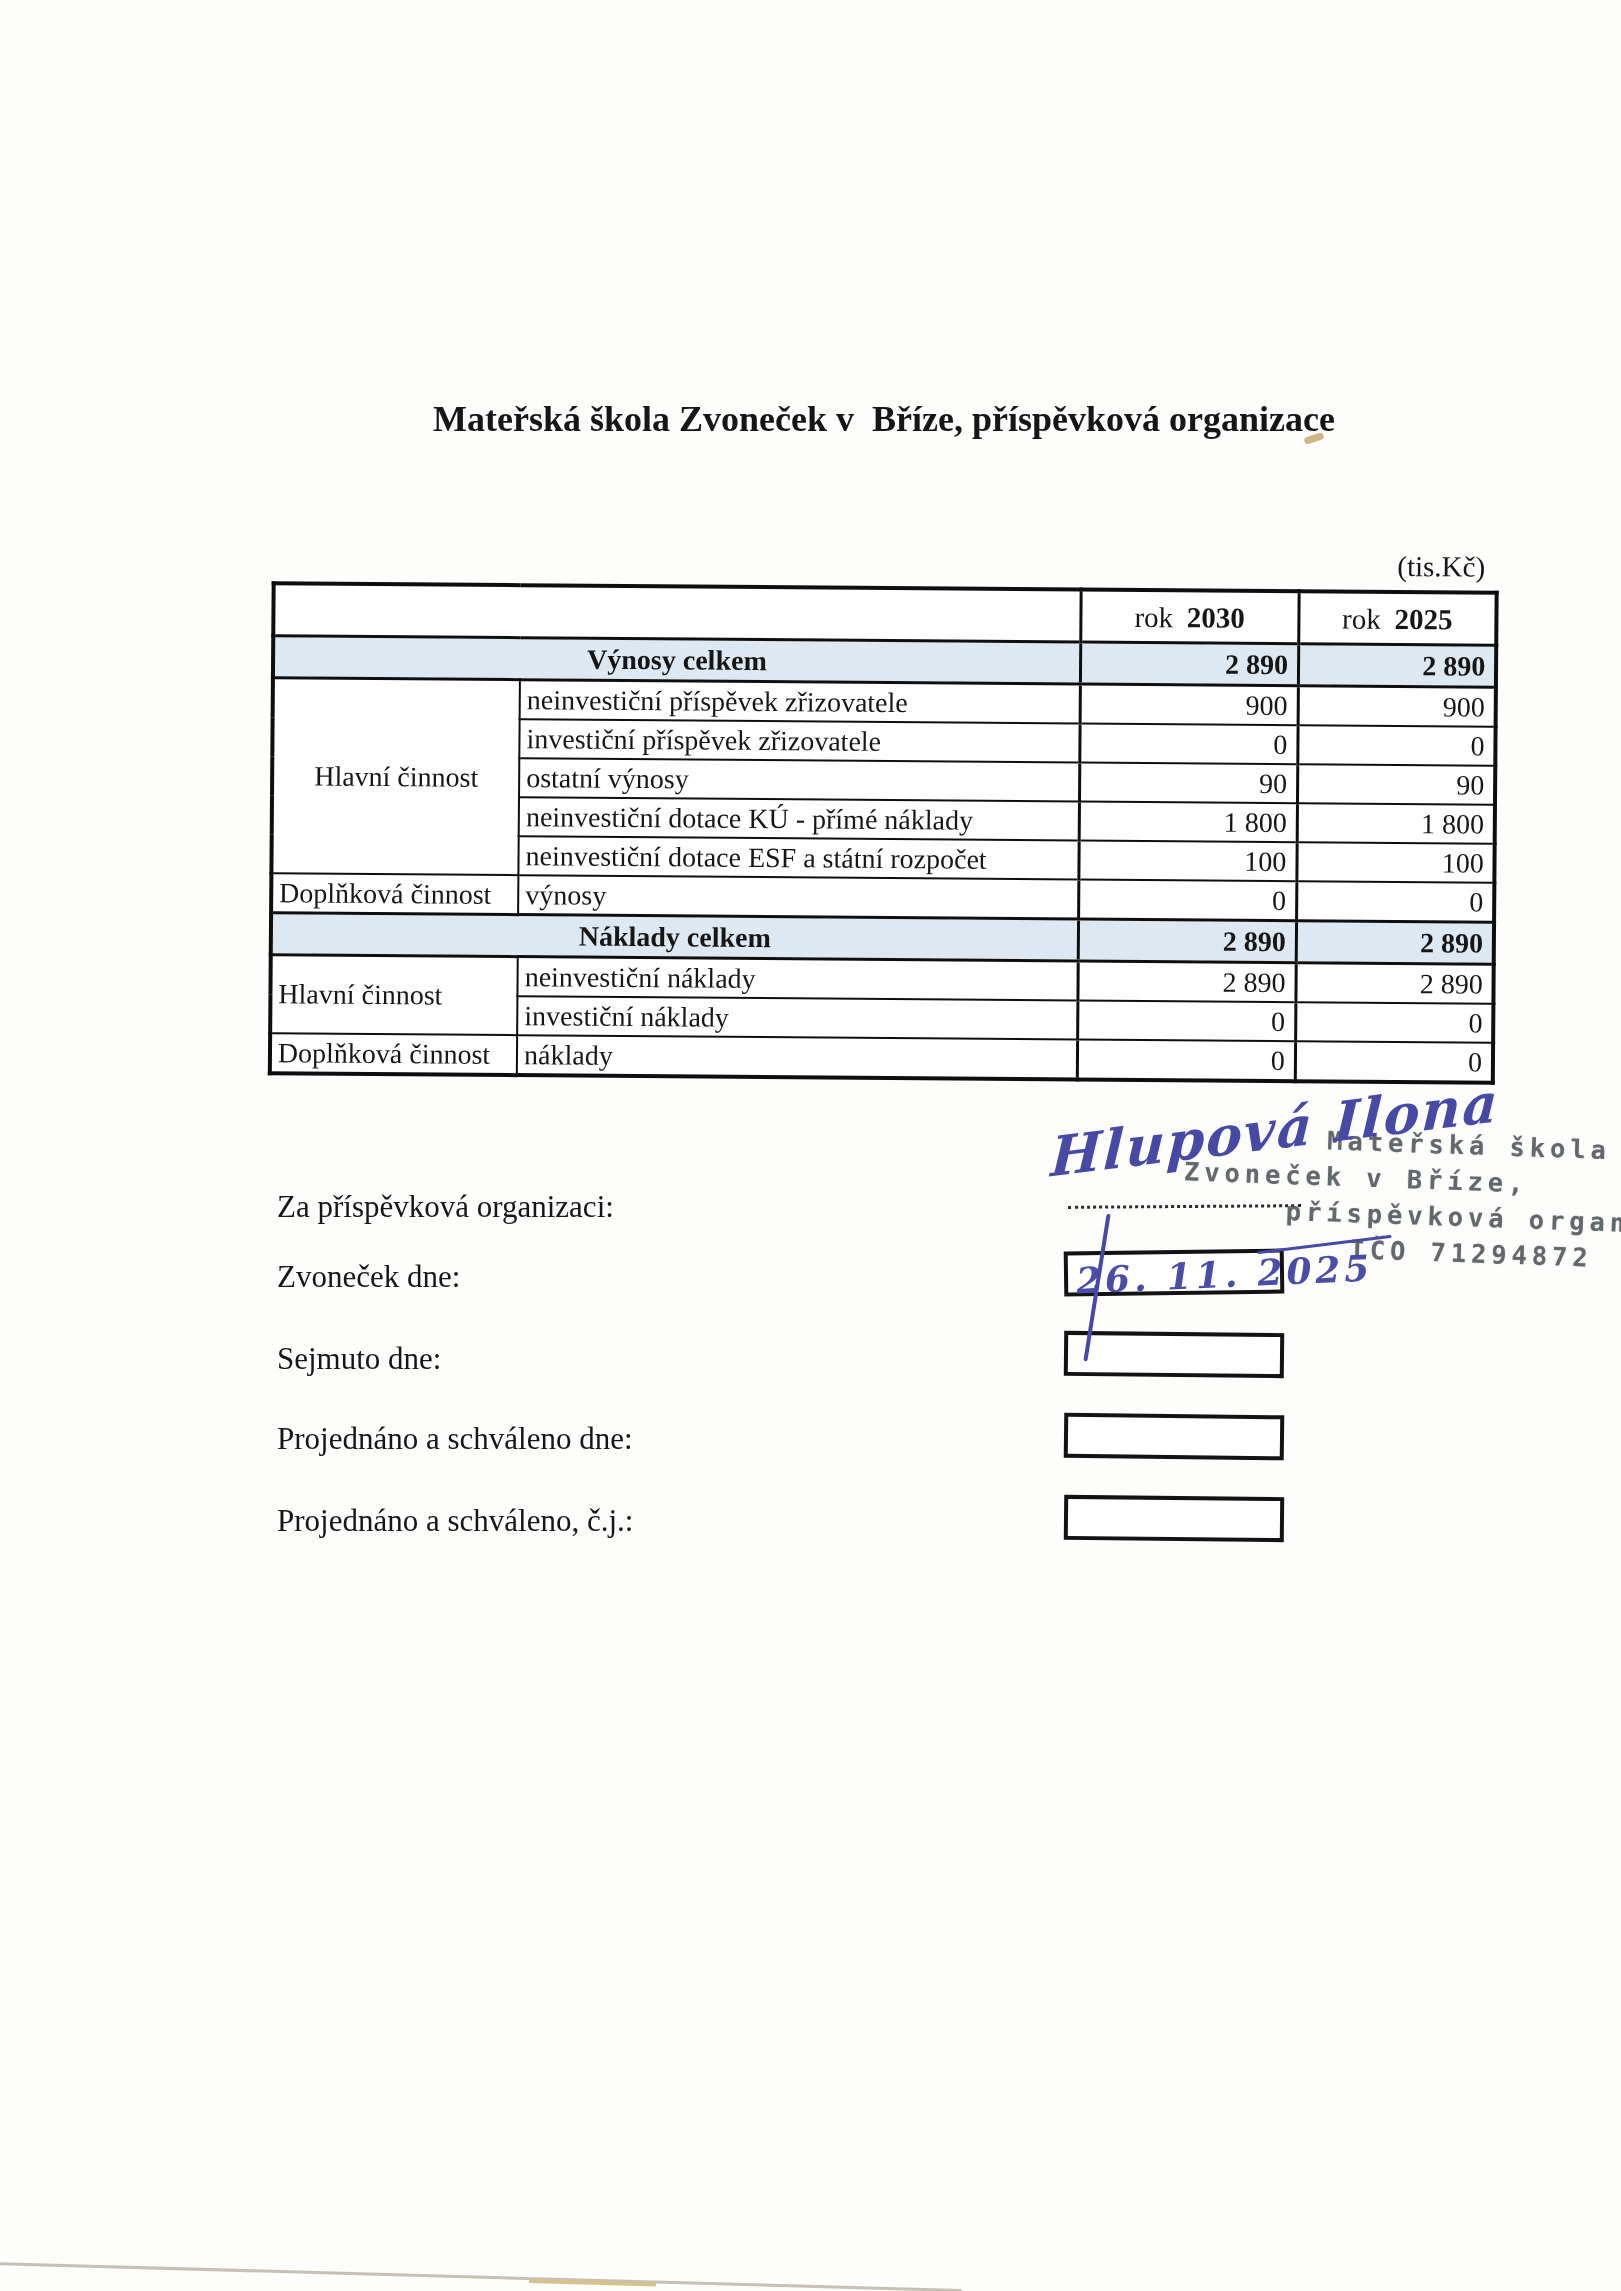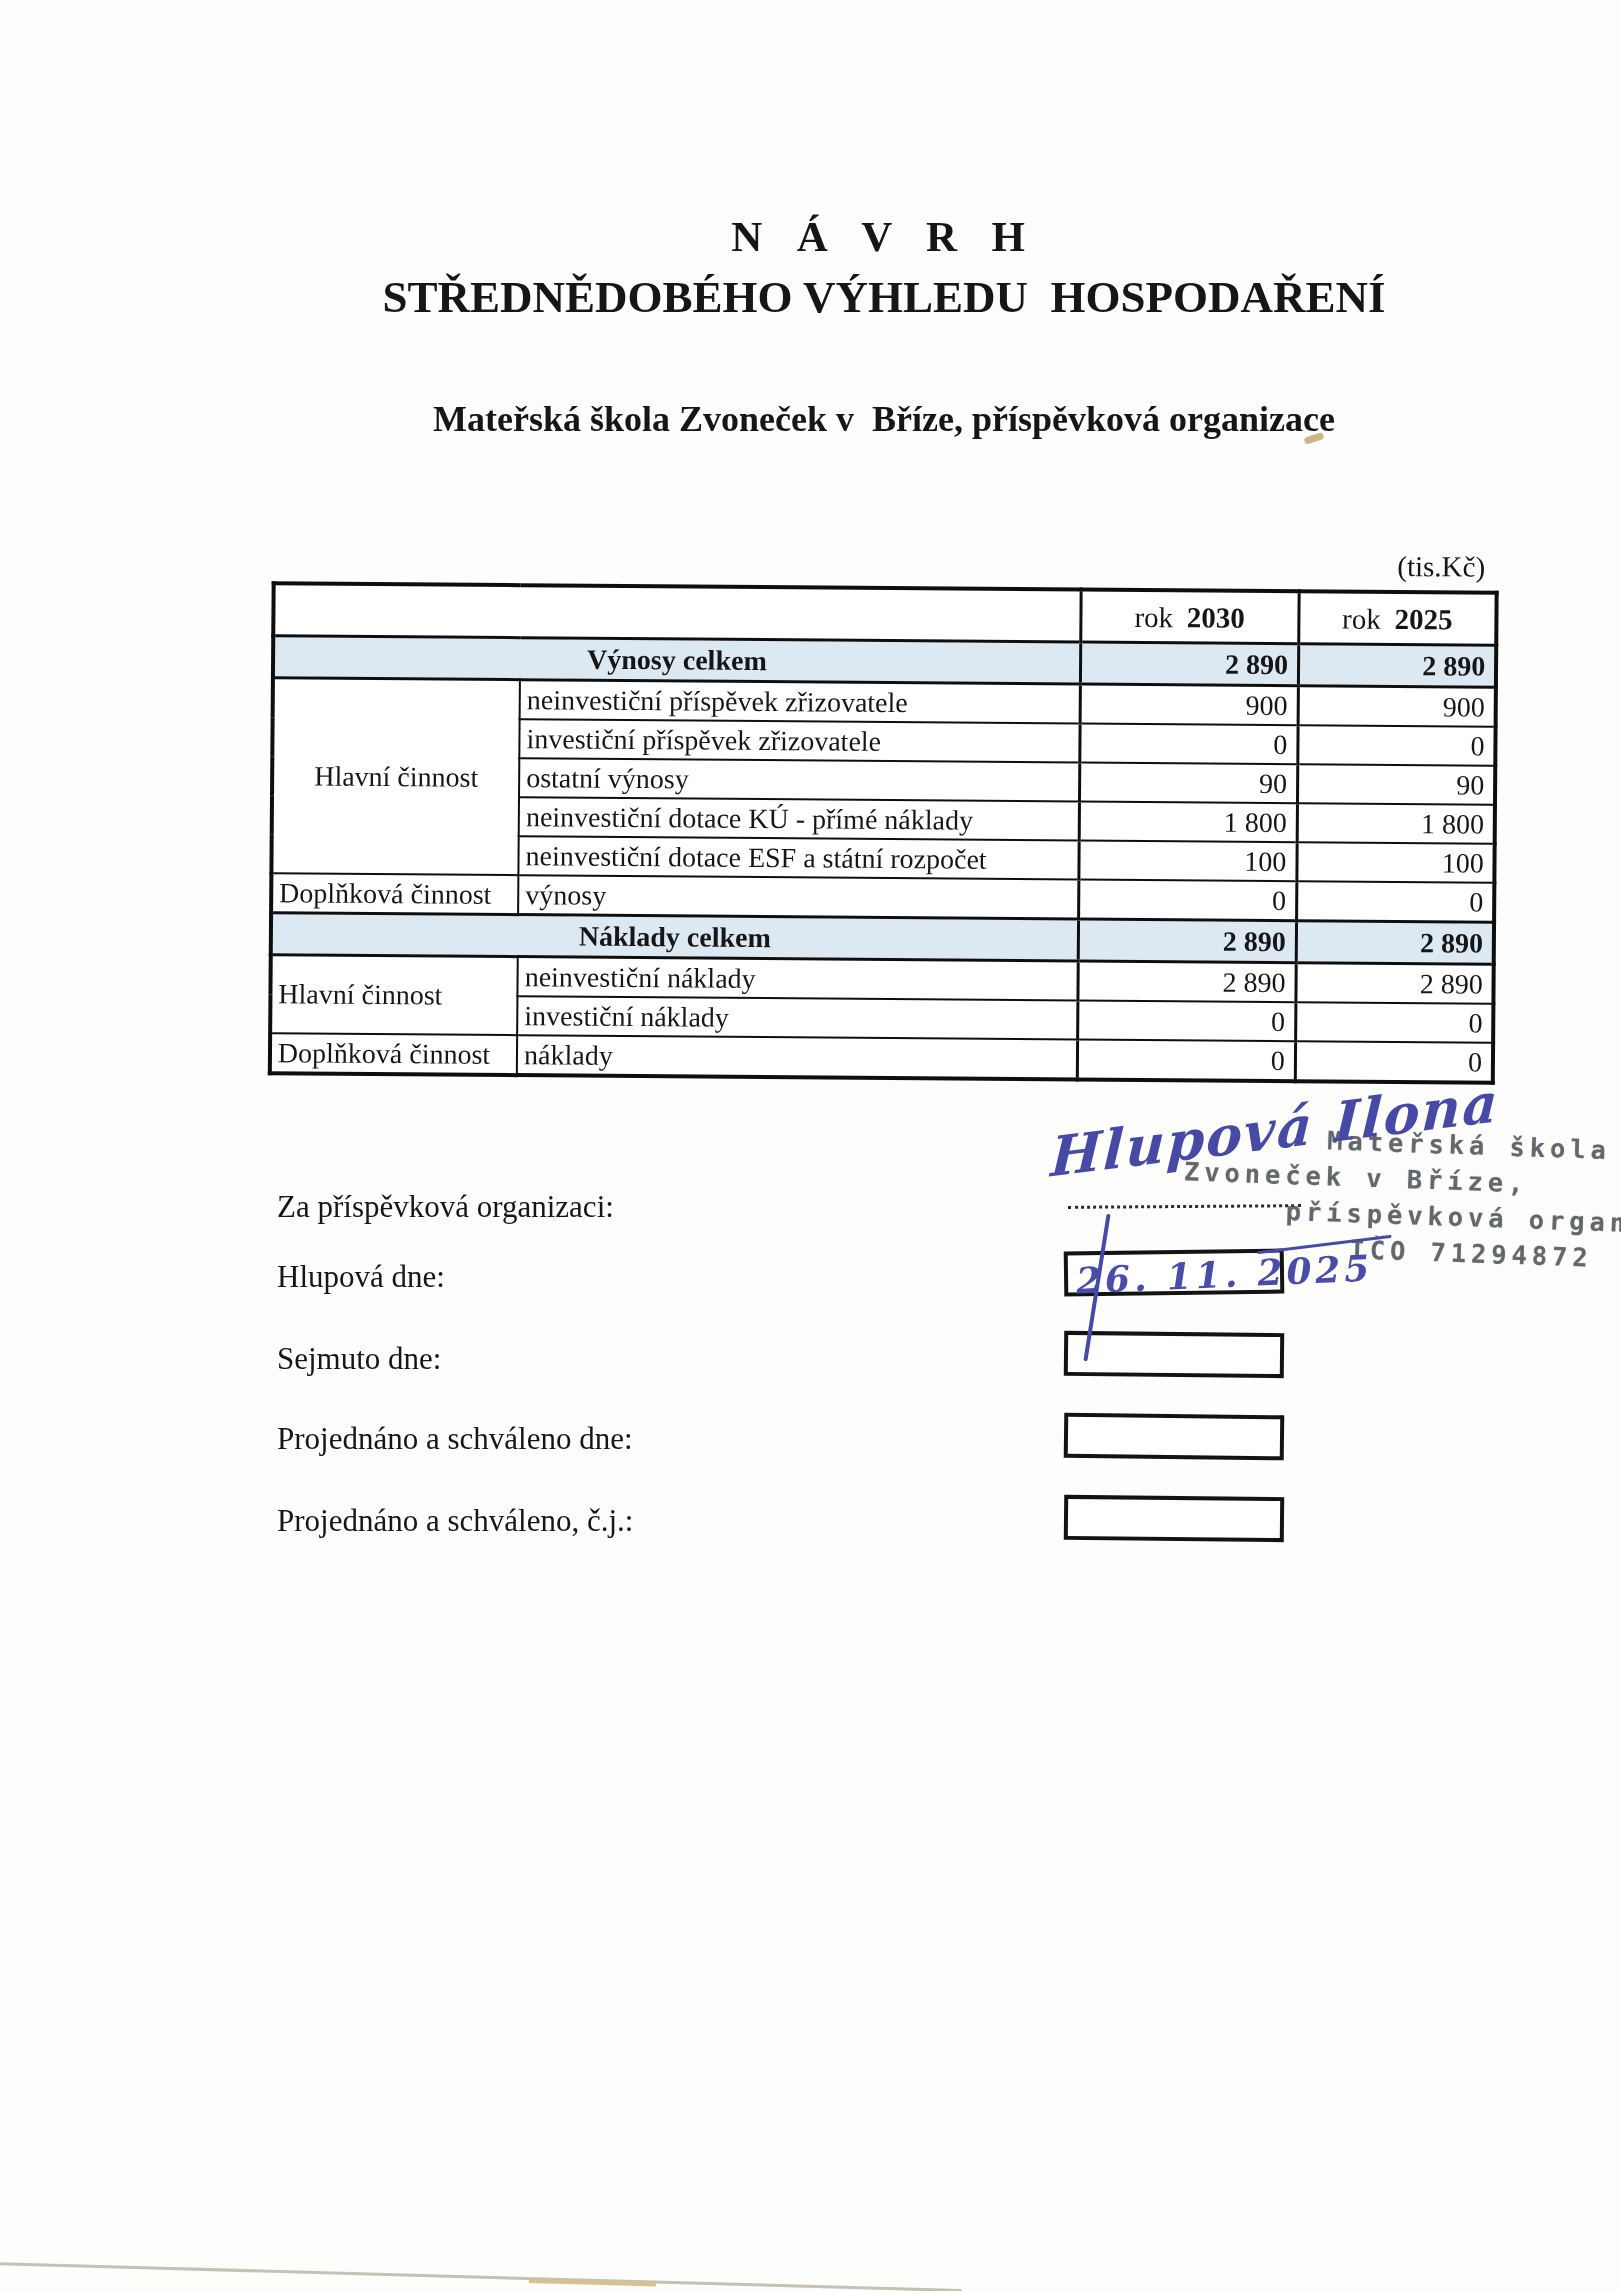--- a/index.html
+++ b/index.html
@@ -73,24 +73,20 @@
   
   .scan-line{position:absolute;left:-7.8px;top:2262px;width:970px;height:2.9px;background:#c7c0b4;transform:rotate(1.6deg);transform-origin:0 0;}
   .scan-line2{position:absolute;left:529px;top:2279px;width:127px;height:3.9px;background:#d9c18c;transform:rotate(1.6deg);transform-origin:0 0;}
   .pen-mark{position:absolute;left:1304px;top:435px;width:19.6px;height:6.9px;background:#c8a873;border-radius:3.9px;transform:rotate(-18deg);opacity:.85;}
 </style>
 </head>
 <body>
 
 <div class="page">
 
-  <div class="titles">
-    <div class="title1">N Á V R H</div>
-    <div class="title2">STŘEDNĚDOBÉHO VÝHLEDU  HOSPODAŘENÍ</div>
-  </div>
   <div class="orgblock">
     <div class="orgline">Mateřská škola Zvoneček v  Bříze, příspěvková organizace</div>
   </div>
 
   <div class="table-wrap">
     <div class="unit-note">(tis.Kč)</div>
     <table class="btable">
       <colgroup>
         <col style="width:245px">
           <col style="width:555px">
@@ -160,21 +156,21 @@
         <td class="grp">Doplňková činnost</td>
         <td class="lbl">náklady</td>
         <td class="num">0</td>
         <td class="num">0</td>
       </tr>
       </tbody>
     </table>
   </div>
 
   <div class="flabel" style="top:1189px">Za příspěvková organizaci:</div>
-  <div class="flabel" style="top:1259px">Hlupová dne:</div>
+  <div class="flabel" style="top:1259px">Zvoneček dne:</div>
   <div class="flabel" style="top:1341px">Sejmuto dne:</div>
   <div class="flabel" style="top:1421px">Projednáno a schváleno dne:</div>
   <div class="flabel" style="top:1503px">Projednáno a schváleno, č.j.:</div>
 
   <div class="fbox b1"></div>
   <div class="fbox b2"></div>
   <div class="fbox b3"></div>
   <div class="fbox b4"></div>
 
   <div class="hand-date">26. 11. 2025</div>

